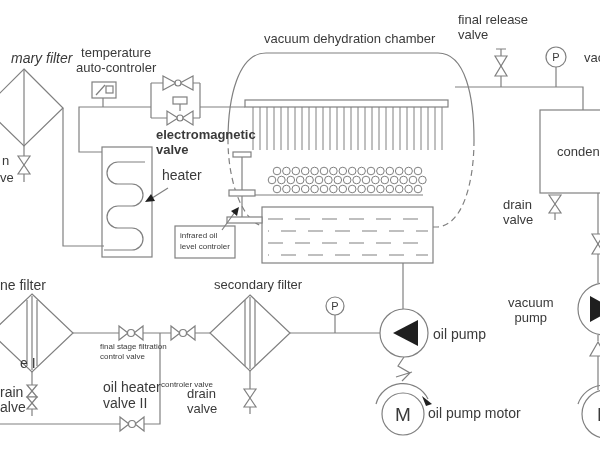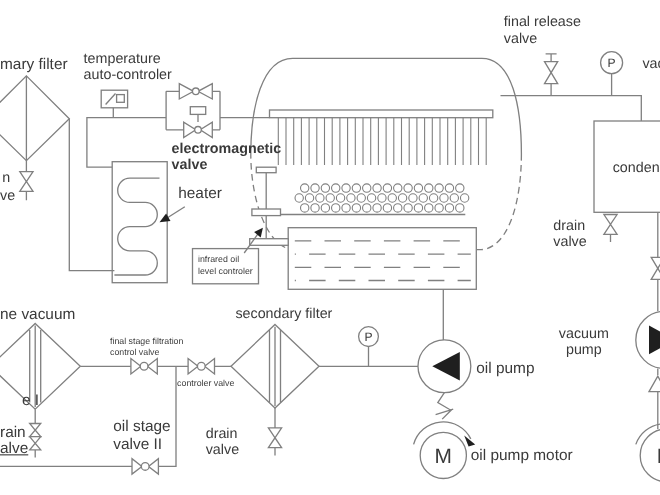--- a/index.html
+++ b/index.html
@@ -1,21 +1,21 @@
 <!DOCTYPE html>
 <html><head>
 <meta charset="utf-8">
 <style>
   html,body{margin:0;padding:0;background:#fff;}
   .canvas{position:relative;width:600px;height:450px;overflow:hidden;background:#fff;
           font-family:"Liberation Sans",sans-serif;color:#3a3a3a;}
   .canvas svg{position:absolute;left:0;top:0;}
   .lbl{position:absolute;font-size:13px;line-height:15px;white-space:nowrap;}
   .lbl-lg{position:absolute;font-size:14px;line-height:16px;white-space:nowrap;}
-  .lbl-sm{position:absolute;font-size:8px;line-height:10px;white-space:nowrap;}
+  .lbl-sm{position:absolute;font-size:8px;line-height:10px;white-space:nowrap;margin-top:36px;}
   .ir-box-text{position:absolute;font-size:8px;line-height:11px;white-space:nowrap;padding-top:4px;padding-left:5px;}
 </style>
 </head>
 <body>
 
 <div class="canvas">
 
 <svg width="620" height="450" viewBox="0 0 620 450" fill="none" stroke="#808080" stroke-width="1.2">
 
   <g>
@@ -240,30 +240,31 @@
     <path d="M404,357 L398,366 L410,373 L402,381 M396,377 L412,372"></path>
   </g>
   <g>
     <path d="M376,404 A28,28 0 0 1 428,399"></path>
     <polygon points="432,404 422,396 426,406" fill="#1f1f1f" stroke="none"></polygon>
     <circle cx="403" cy="414" r="21" fill="#fff"></circle>
     <text x="403" y="421" text-anchor="middle" font-size="19" fill="#3a3a3a" stroke="none">M</text>
   </g>
 </svg>
 
-<div class="lbl-lg" style="left:0px;top:50px;">mary filter</div>
+<div class="lbl-lg" style="left:11px;top:50px;font-style:italic;">mary filter</div>
 <div class="lbl" style="left:2px;top:153px;">n</div>
 <div class="lbl" style="left:0px;top:170px;">ve</div>
 
-<div class="lbl" style="left:76px;top:45px;">
+<div class="lbl" style="left:76px;top:45px;text-align:center;">
   <div>temperature</div>
   <div>auto-controler</div>
 </div>
 
 
+<div class="lbl" style="left:264px;top:31px;">vacuum dehydration chamber</div>
 
 <div class="lbl" style="left:156px;top:127px;font-weight:bold;">
   <div>electromagnetic</div>
   <div>valve</div>
 </div>
 
 <div class="lbl-lg" style="left:162px;top:167px;">heater</div>
 
 <div class="ir-box-text" style="left:175px;top:226px;width:60px;">
   <div>infrared oil</div>
@@ -282,34 +283,34 @@
 <div class="lbl" style="left:503px;top:197px;">
   <div>drain</div>
   <div>valve</div>
 </div>
 
 <div class="lbl" style="left:508px;top:295px;text-align:center;">
   <div>vacuum</div>
   <div>pump</div>
 </div>
 
-<div class="lbl-lg" style="left:0px;top:277px;">ne vacuum</div>
+<div class="lbl-lg" style="left:0px;top:277px;">ne filter</div>
 <div class="lbl-lg" style="left:0px;top:355px;margin-left:20px;">e I</div>
 <div class="lbl-lg" style="left:0px;top:384px;">rain</div>
-<div class="lbl-lg" style="left:0px;top:399px;text-decoration:underline;">alve</div>
+<div class="lbl-lg" style="left:0px;top:399px;">alve</div>
 
 <div class="lbl-sm" style="left:100px;top:306px;">
   <div>final stage filtration</div>
   <div>control valve</div>
 </div>
 
 <div class="lbl-sm" style="left:161px;top:344px;">controler valve</div>
 
 <div class="lbl-lg" style="left:103px;top:379px;">
-  <div>oil stage</div>
+  <div>oil heater</div>
   <div>valve II</div>
 </div>
 
 <div class="lbl" style="left:214px;top:277px;">secondary filter</div>
 
 <div class="lbl" style="left:187px;top:386px;">
   <div>drain</div>
   <div>valve</div>
 </div>
 

